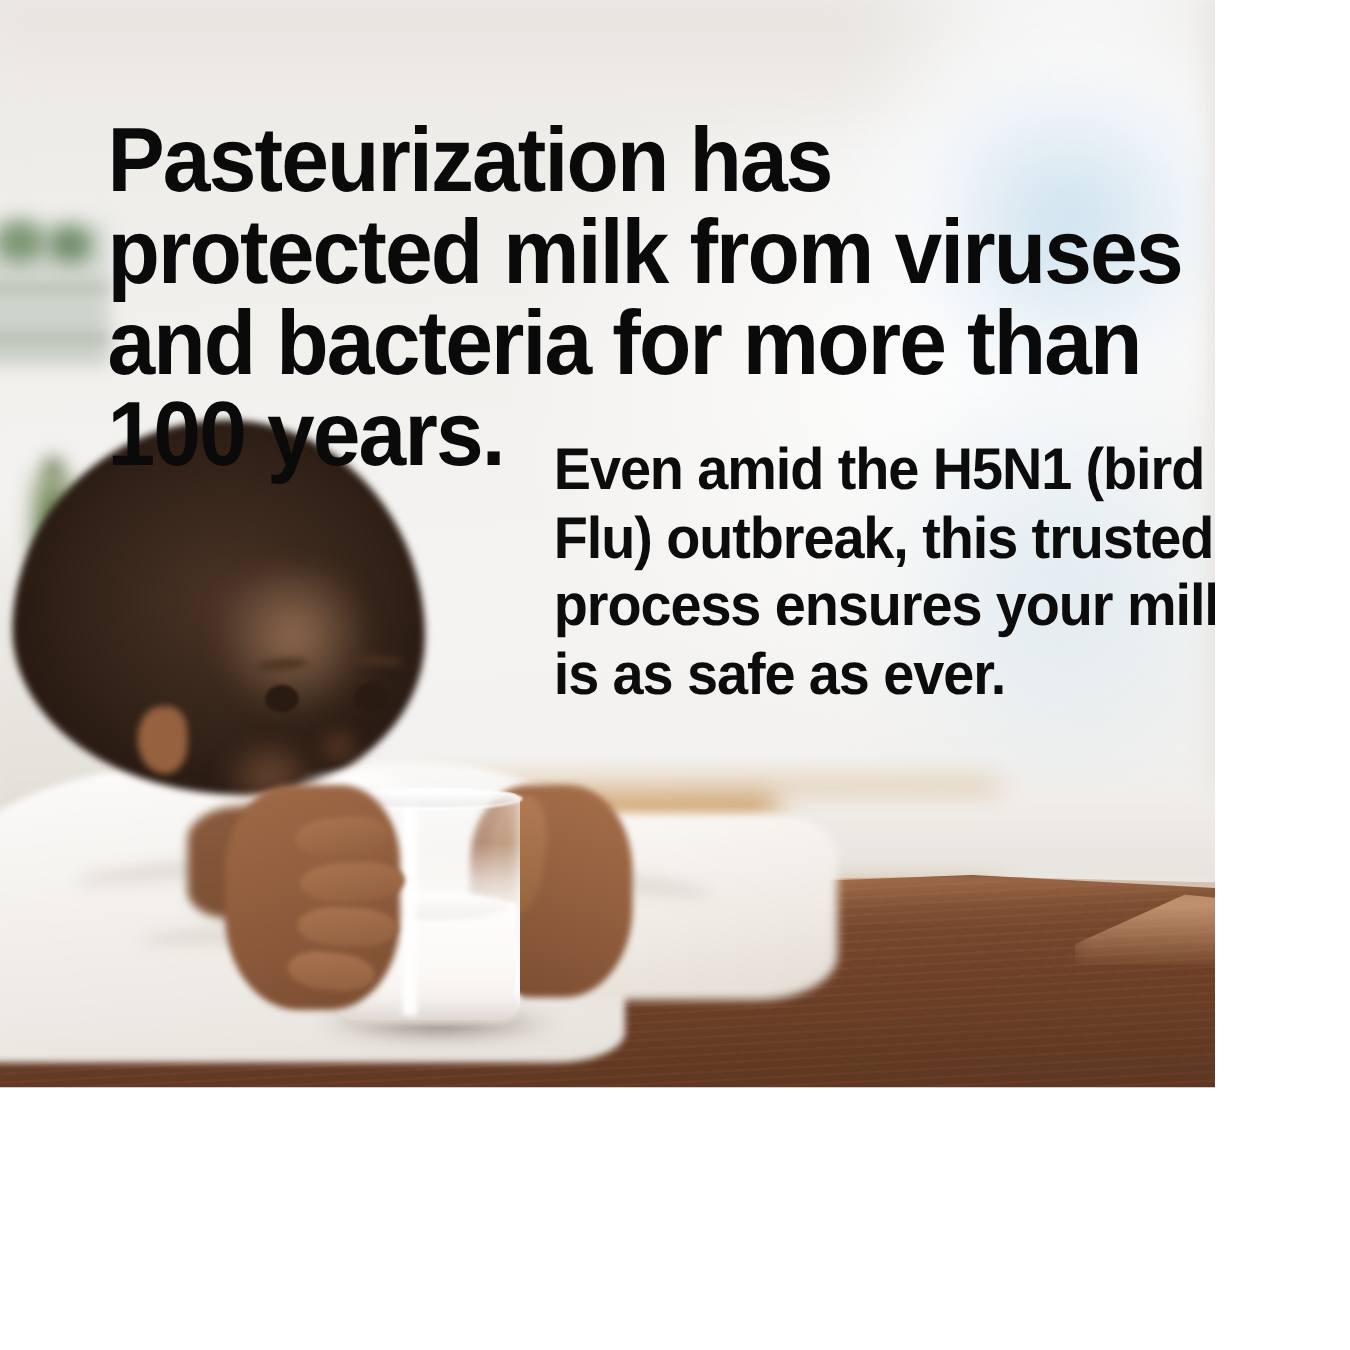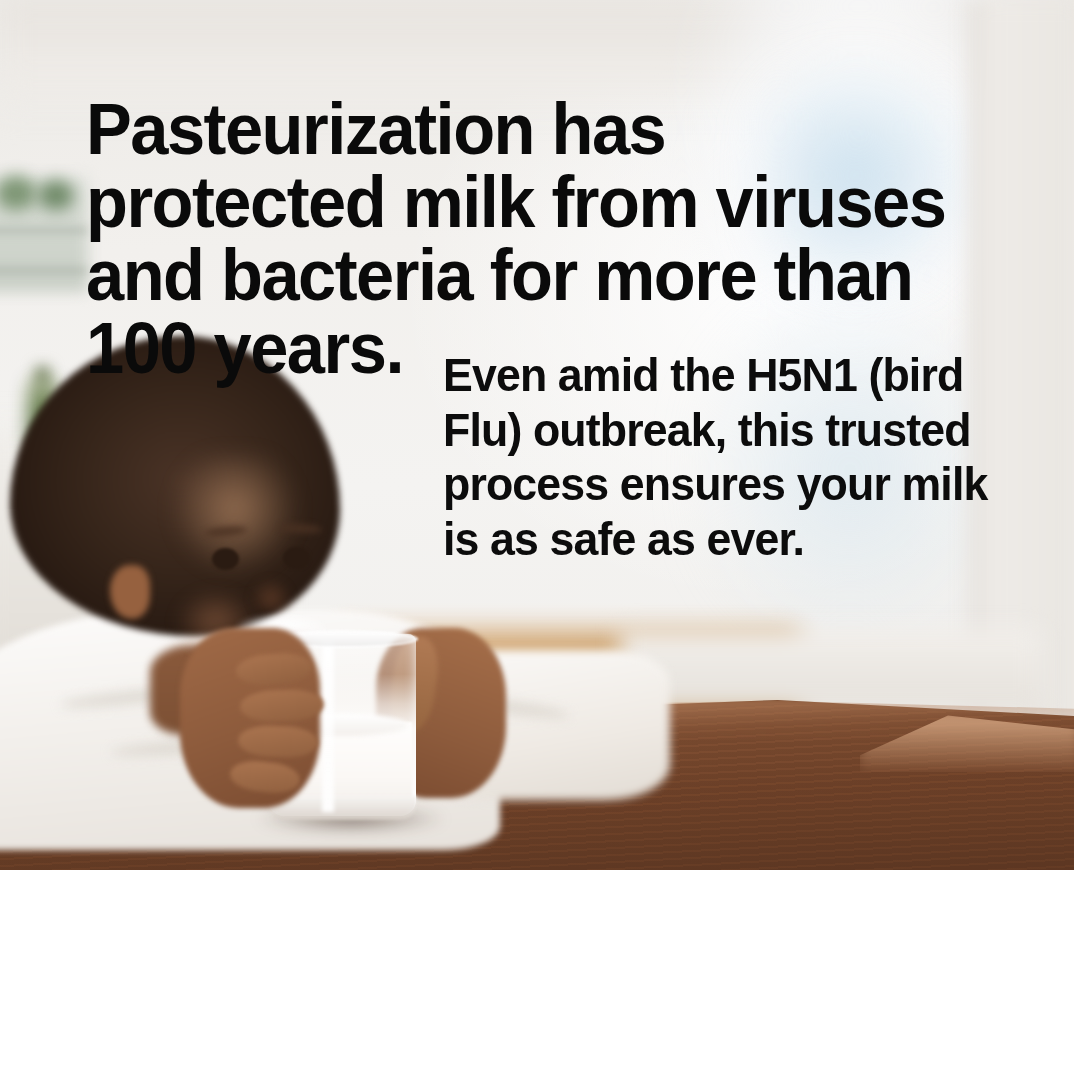--- a/index.html
+++ b/index.html
@@ -6,21 +6,21 @@
     margin: 0;
     padding: 0;
     background: #ffffff;
   }
   body {
     font-family: "Liberation Sans", sans-serif;
   }
 
   #poster {
     position: relative;
-    width: 1074px;
+    width: 972px;
     height: 1080px;
     overflow: hidden;
     background: #ffffff;
   }
 
   
   .photo {
     position: absolute;
     left: 0; top: 0;
     width: 1080px;

